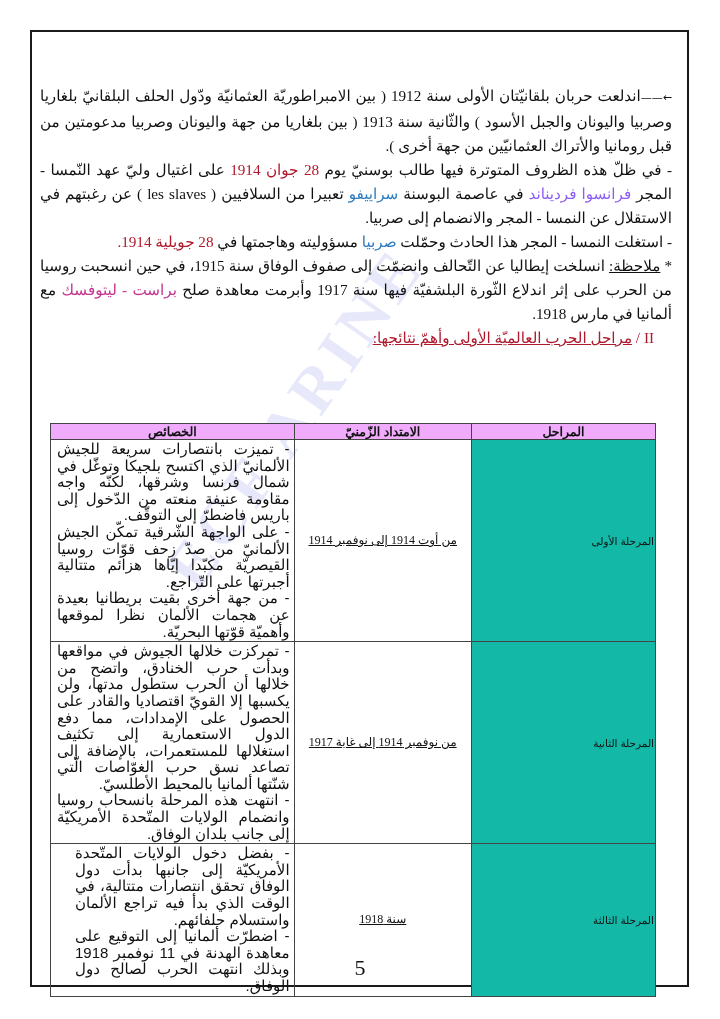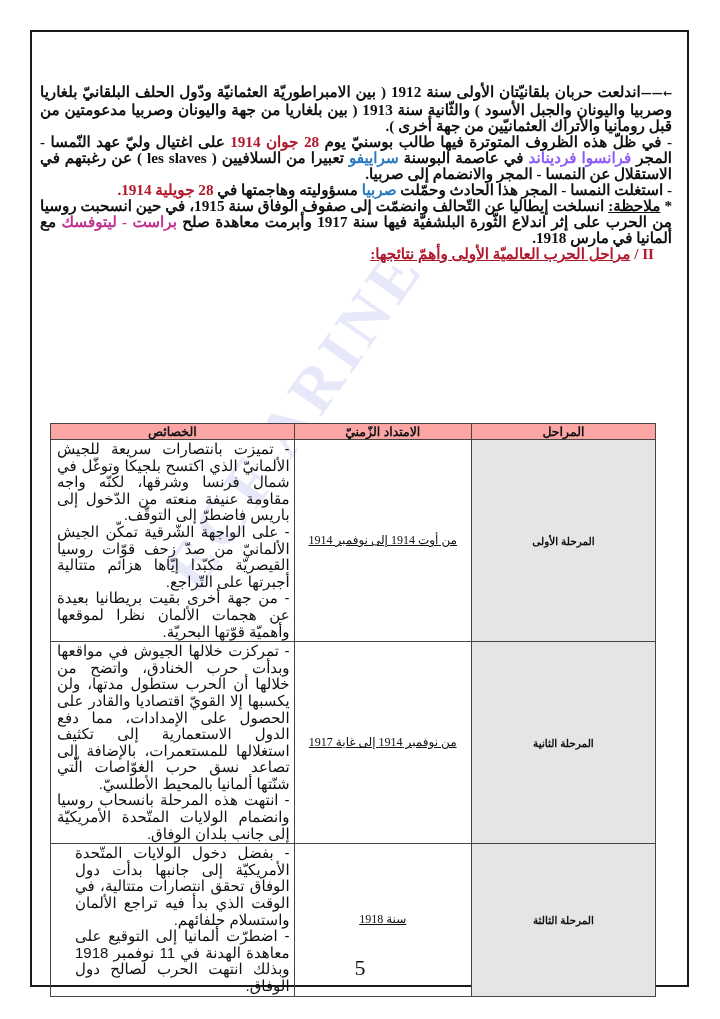--- a/index.html
+++ b/index.html
@@ -5,34 +5,34 @@
   html, body { margin:0; padding:0; background:#fff; }
   body { width:720px; height:1019px; position:relative; overflow:hidden;
          font-family:"DejaVu Serif","Liberation Serif",serif; color:#111; }
   .frame { position:absolute; left:30px; top:30px; width:659px; height:957px;
            border:2px solid #1a1a1a; box-sizing:border-box; }
   .watermark { position:absolute; left:150px; top:560px; transform:rotate(-55deg);
                transform-origin:left top; font-family:"Liberation Serif",serif;
                font-size:64px; font-weight:bold; letter-spacing:6px;
                color:rgba(120,130,230,0.18); white-space:nowrap; pointer-events:none; }
   .content { position:absolute; left:40px; top:84px; width:632px; direction:rtl;
-             font-family:"Liberation Serif",serif; font-size:15.2px; line-height:16px;
-             text-align:justify;font-weight:bold; }
+             font-family:"Liberation Serif",serif; font-size:15.2px; line-height:24px;
+             text-align:justify; }
   .para { margin:0; }
   .arrow { font-family:"DejaVu Sans",sans-serif; font-size:11px; letter-spacing:-1px; }
   .c-brown { color:#8b5cf6; }
   .c-blue { color:#2a7abf; }
   .c-red { color:#b0182c; }
   .c-pink { color:#c2338f; }
   .tbl { position:absolute; left:50px; top:423px; width:606px; border-collapse:collapse;
          direction:rtl; font-family:"Liberation Sans",sans-serif; }
-  .tbl th { background:#fca5a5; border:1px solid #444; font-size:12.5px; font-weight:bold;
+  .tbl th { background:#f0abfc; border:1px solid #444; font-size:12.5px; font-weight:bold;
             height:14px; padding:0; }
   .tbl td { border:1px solid #444; vertical-align:middle; font-size:12px; }
-  .tbl td.phase { background:#e5e5e5; width:191px; text-align:center; font-weight:bold;
+  .tbl td.phase { background:#14b8a6; width:191px; text-align:right; font-weight:normal;
                   font-size:10.5px; }
   .tbl td.span { width:184px; text-align:center; font-family:"Liberation Serif",serif;
                  font-size:12px;text-decoration:underline; }
   .tbl td.chars { width:225px; text-align:justify; line-height:16.6px; padding:1px 4px 1px 6px;
                   font-size:15px; }
   .page-num { position:absolute; left:0; width:720px; top:955px; text-align:center;
               font-family:"Liberation Serif",serif; font-size:22px; }
 </style>
 </head>
 <body>

